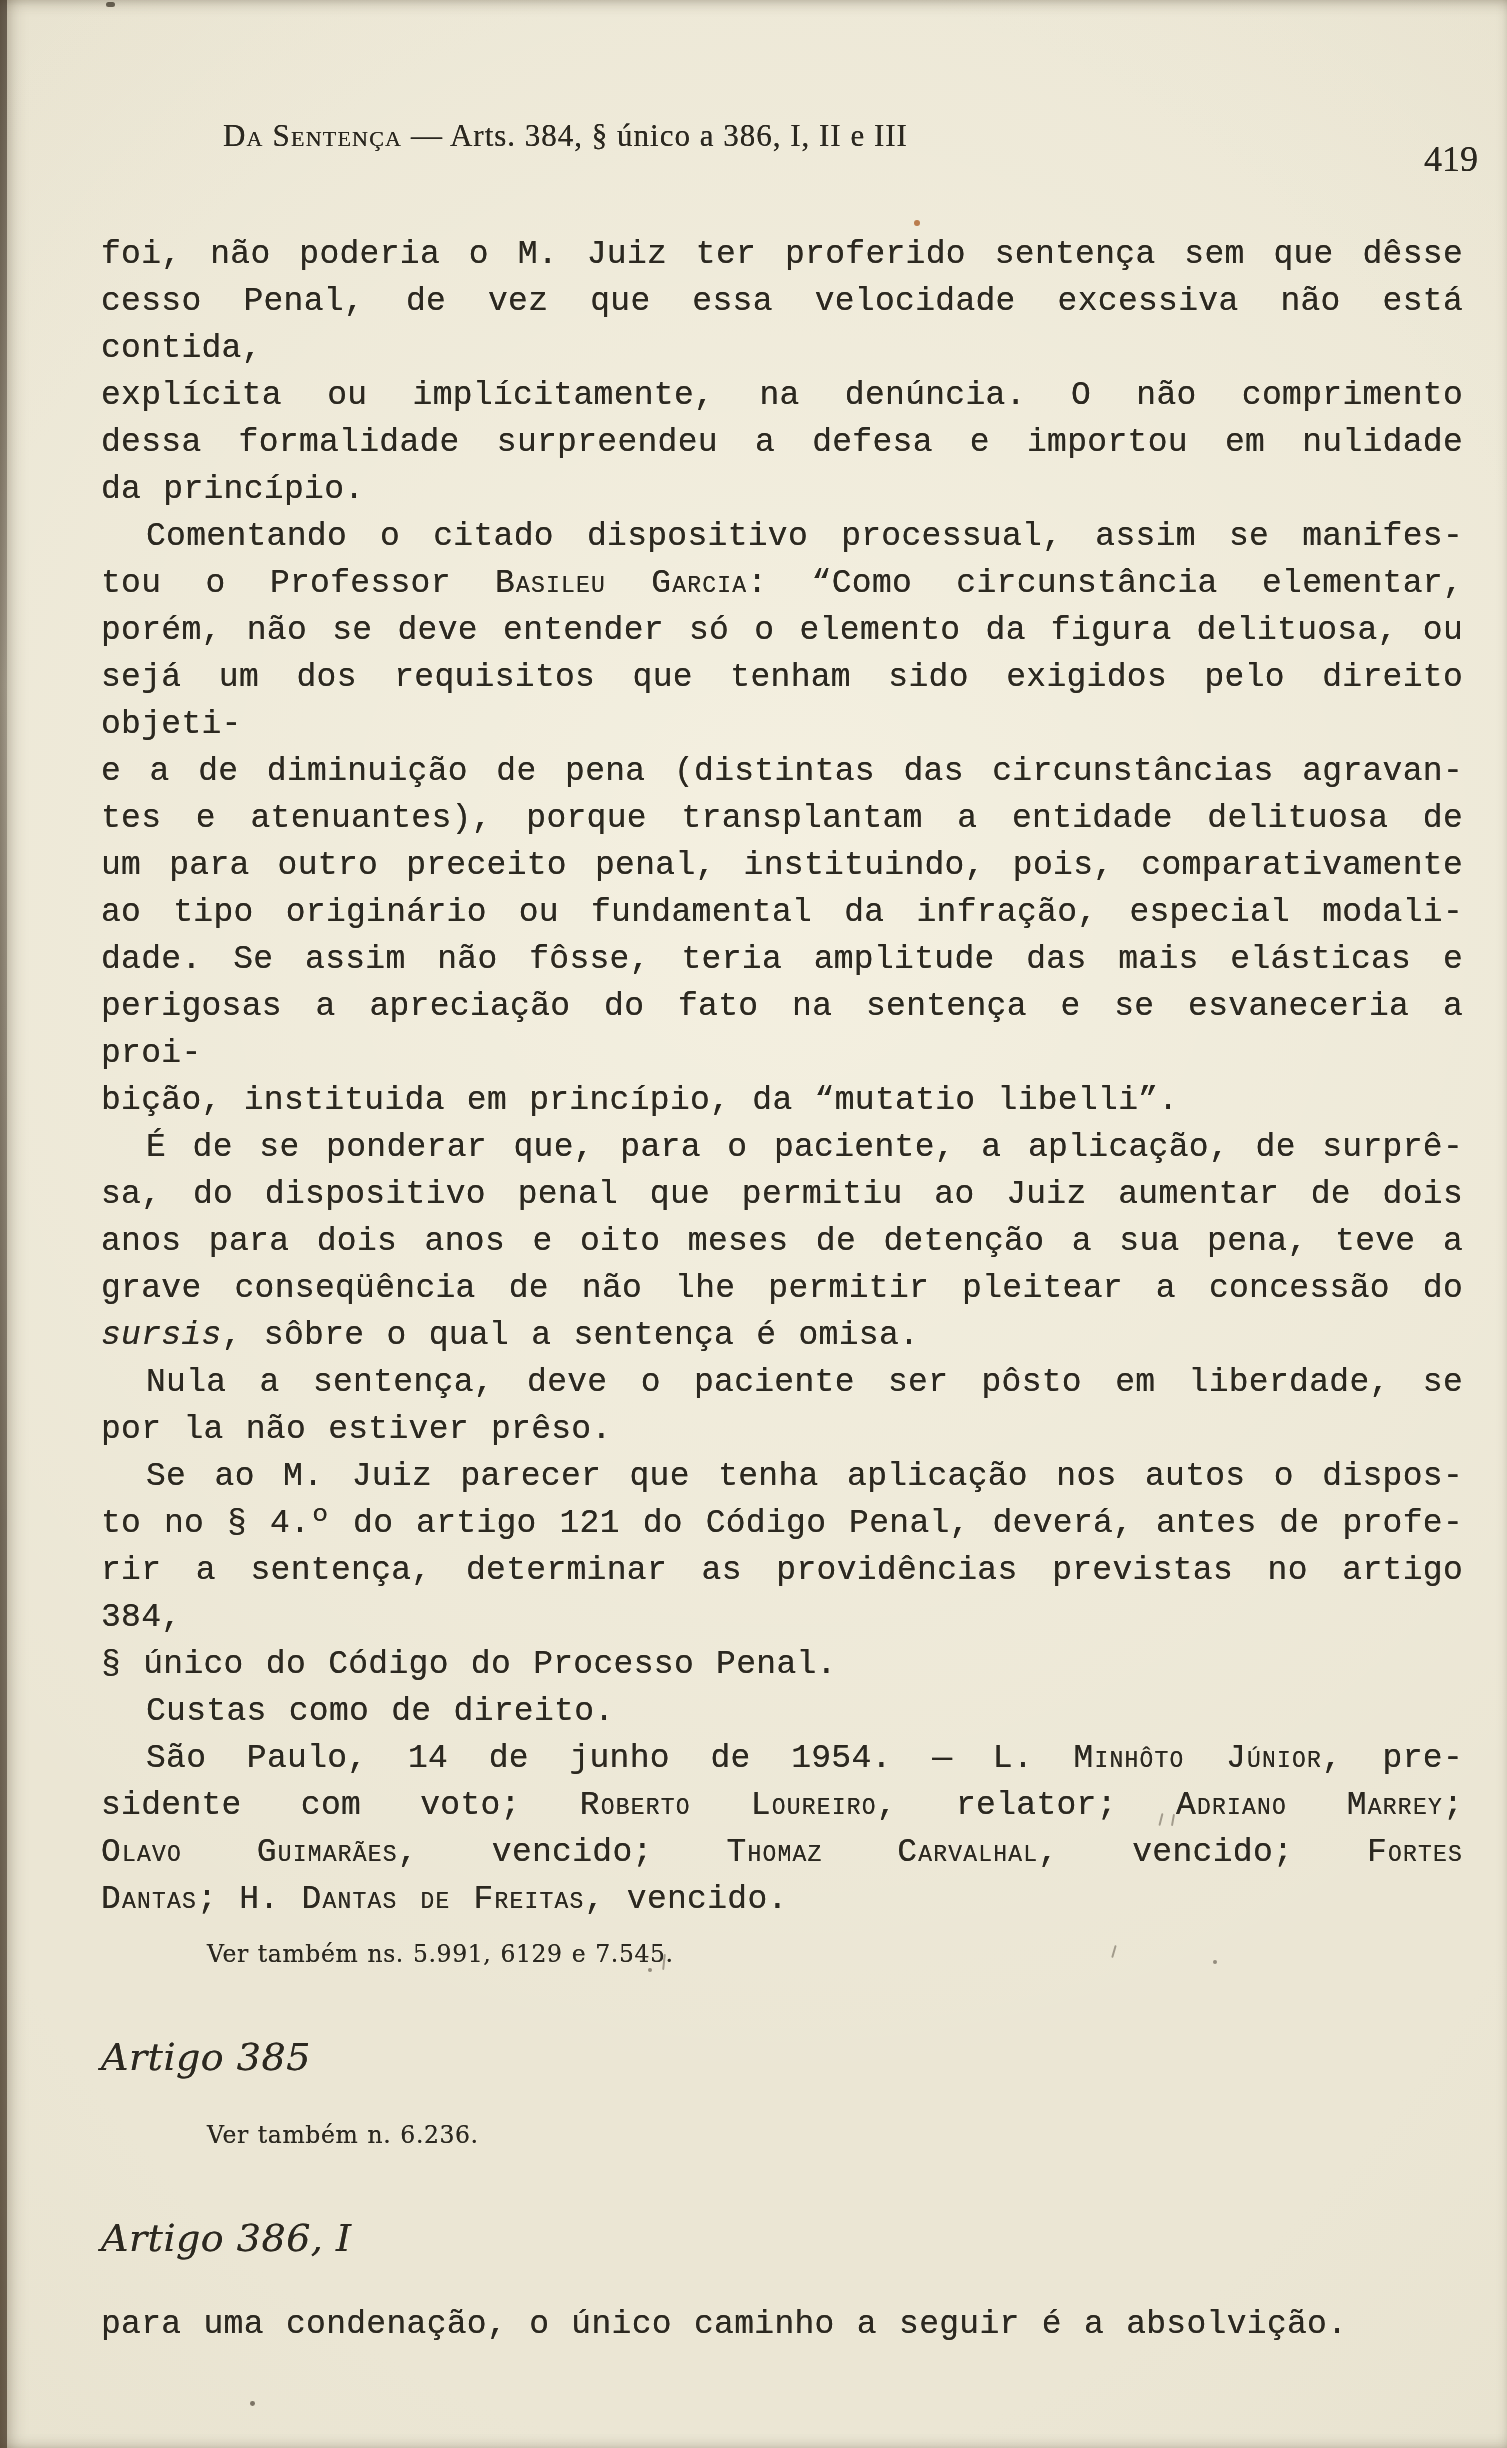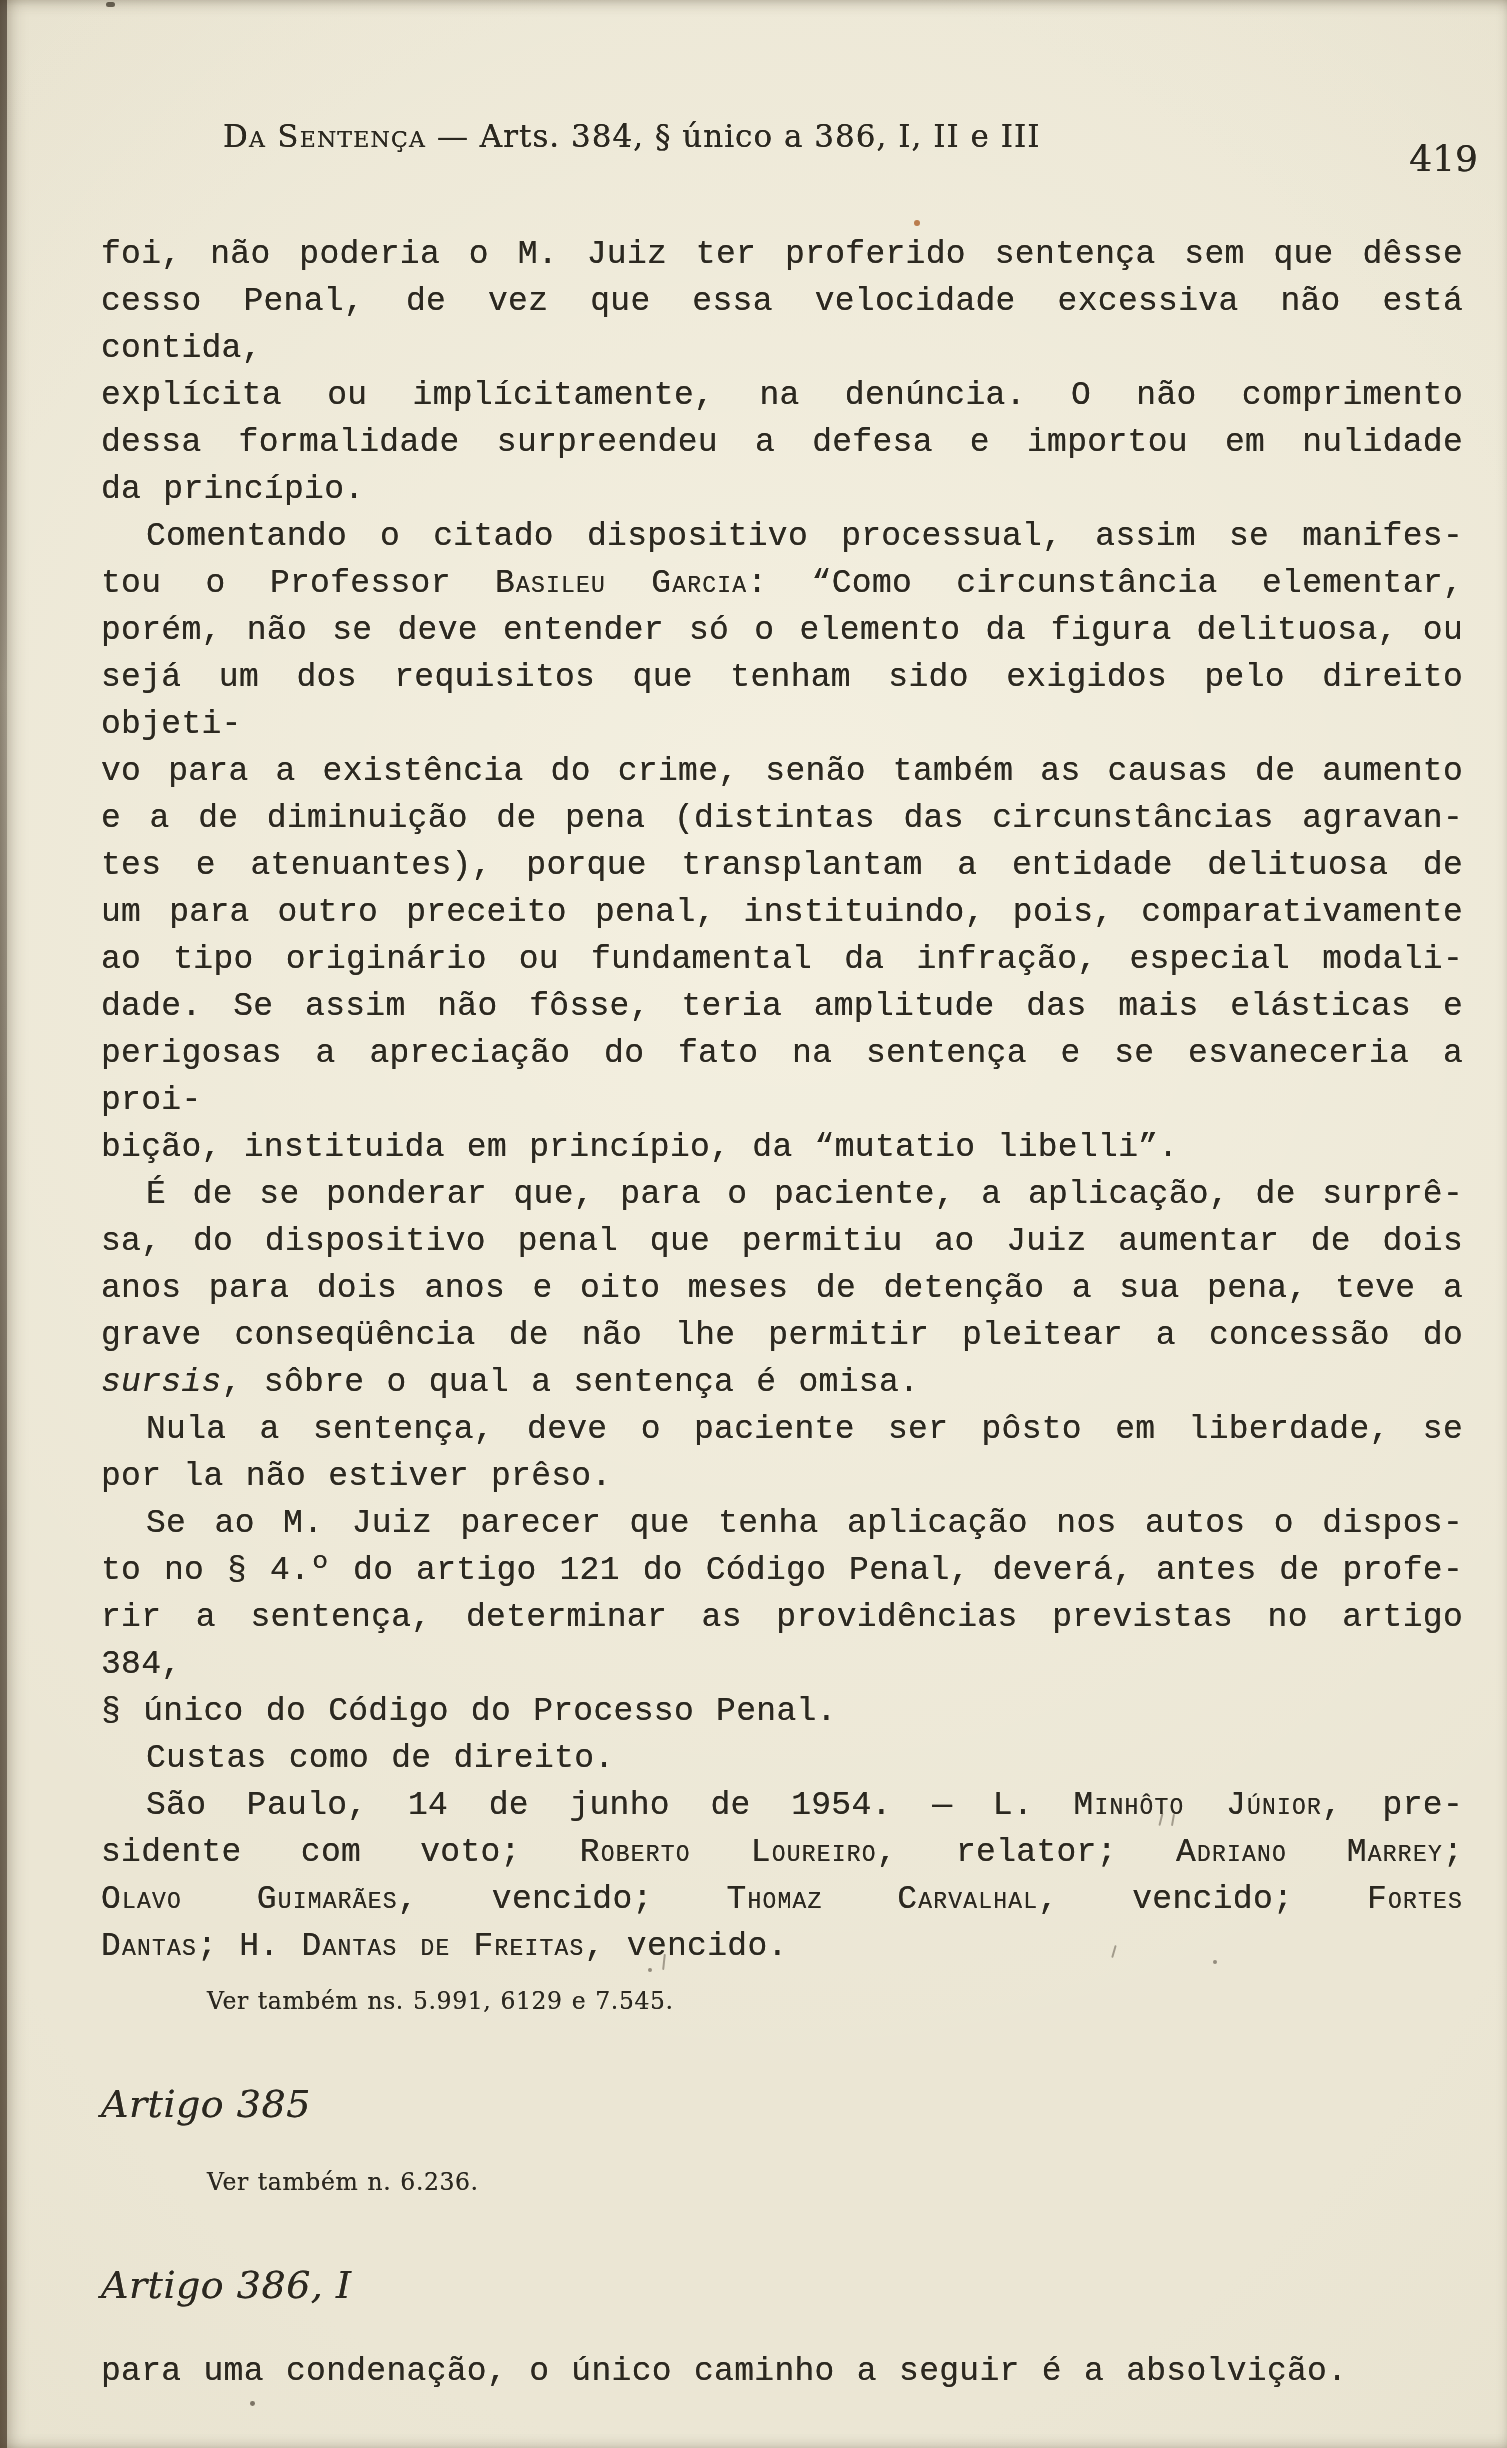--- a/index.html
+++ b/index.html
@@ -12,21 +12,21 @@
       radial-gradient(145% 120% at 50% 50%, #ebe6d4 42%, #e0dac4 86%, #d5ceb5 100%),
       #e7e1cf;
     box-shadow: inset 15.7px 0 19.6px -9.8px rgba(70,55,35,.5),
                 inset -5.9px 0 13.7px -8.8px rgba(70,55,35,.22),
                 inset 0 11.8px 15.7px -11.8px rgba(70,55,35,.3),
                 inset 0 -9.8px 15.7px -11.8px rgba(70,55,35,.22);
   }
   .edge-left{position:absolute;left:0;top:0;width:6.9px;height:100%;
     background:linear-gradient(180deg, rgba(45,34,22,.62), rgba(45,34,22,.25) 28%,
                rgba(45,34,22,.5) 62%, rgba(60,45,28,.66));}
-  .running-head{position:absolute;top:118px;left:0;width:100%;height:69px;}
+  .running-head{position:absolute;top:118px;left:0;width:100%;height:69px;font-family:Liberation Serif, serif;}
   .rh-title{position:absolute;left:223px;top:0;font-size:31px;letter-spacing:1px;
     white-space:nowrap;text-shadow:0 0 0.5px currentColor;}
   .sc{font-variant:small-caps;letter-spacing:1.2px;}
   .rh-page{position:absolute;right:29px;top:19.6px;font-size:36px;
     text-shadow:0 0 0.6px currentColor;text-align:center;}
   .content{position:absolute;left:101px;top:231px;width:1362px;}
   .block-paragraph{margin:0;}
   .line{font-size:33px;line-height:47px;letter-spacing:0.3px;word-spacing:2px;
     text-align:justify;text-align-last:justify;text-shadow:0 0 0.5px rgba(43,40,32,.85);font-family:Liberation Mono, monospace;}
   .line.last{text-align-last:left;}
@@ -70,21 +70,20 @@
         <div class="line">cesso Penal, de vez que essa velocidade excessiva não está contida,</div>
         <div class="line">explícita ou implícitamente, na denúncia. O não comprimento</div>
         <div class="line">dessa formalidade surpreendeu a defesa e importou em nulidade</div>
         <div class="line last">da princípio.</div>
       </div>
       <div class="block-paragraph">
         <div class="line indent">Comentando o citado dispositivo processual, assim se manifes-</div>
         <div class="line">tou o Professor <span class="sc">Basileu Garcia</span>: “Como circunstância elementar,</div>
         <div class="line">porém, não se deve entender só o elemento da figura delituosa, ou</div>
         <div class="line">sejá um dos requisitos que tenham sido exigidos pelo direito objeti-</div>
-        <div class="line">vo para a existência do crime, senão também as causas de aumento</div>
         <div class="line">e a de diminuição de pena (distintas das circunstâncias agravan-</div>
         <div class="line">tes e atenuantes), porque transplantam a entidade delituosa de</div>
         <div class="line">um para outro preceito penal, instituindo, pois, comparativamente</div>
         <div class="line">ao tipo originário ou fundamental da infração, especial modali-</div>
         <div class="line">dade. Se assim não fôsse, teria amplitude das mais elásticas e</div>
         <div class="line">perigosas a apreciação do fato na sentença e se esvaneceria a proi-</div>
         <div class="line last">bição, instituida em princípio, da “mutatio libelli”.</div>
       </div>
       <div class="block-paragraph">
         <div class="line indent">É de se ponderar que, para o paciente, a aplicação, de surprê-</div>

